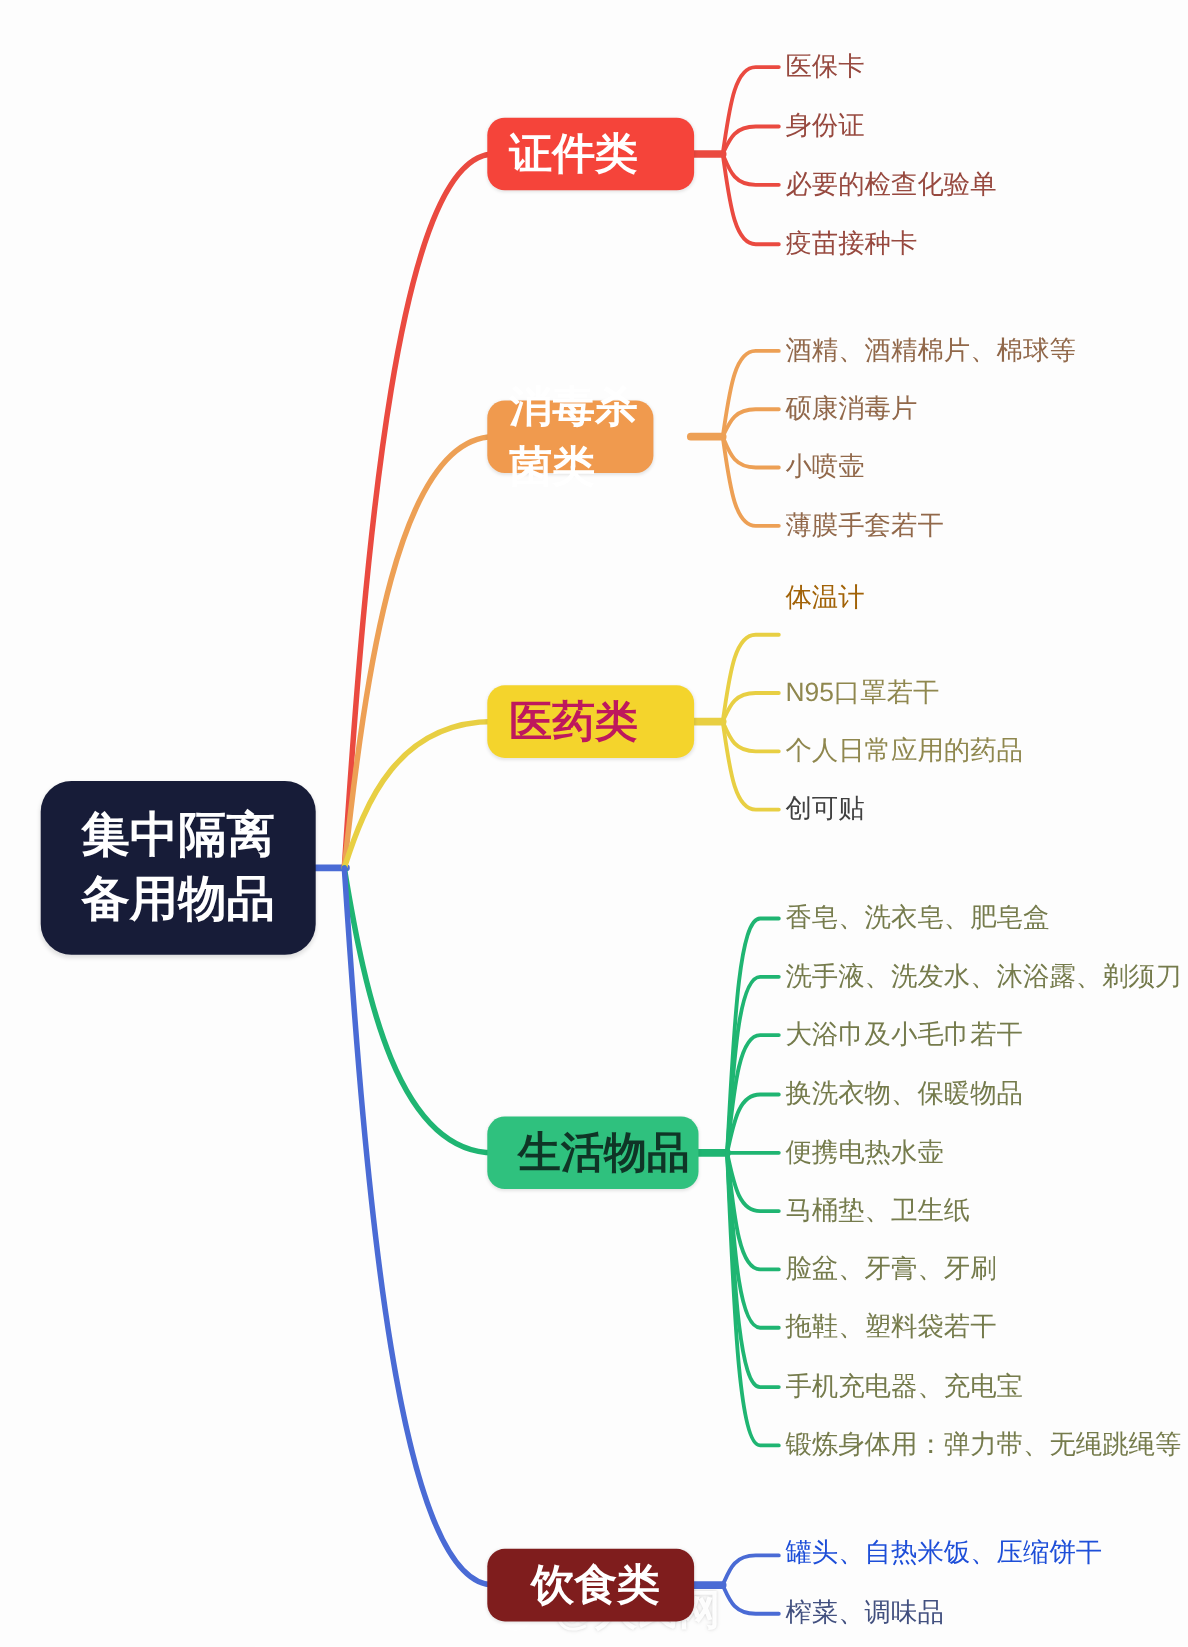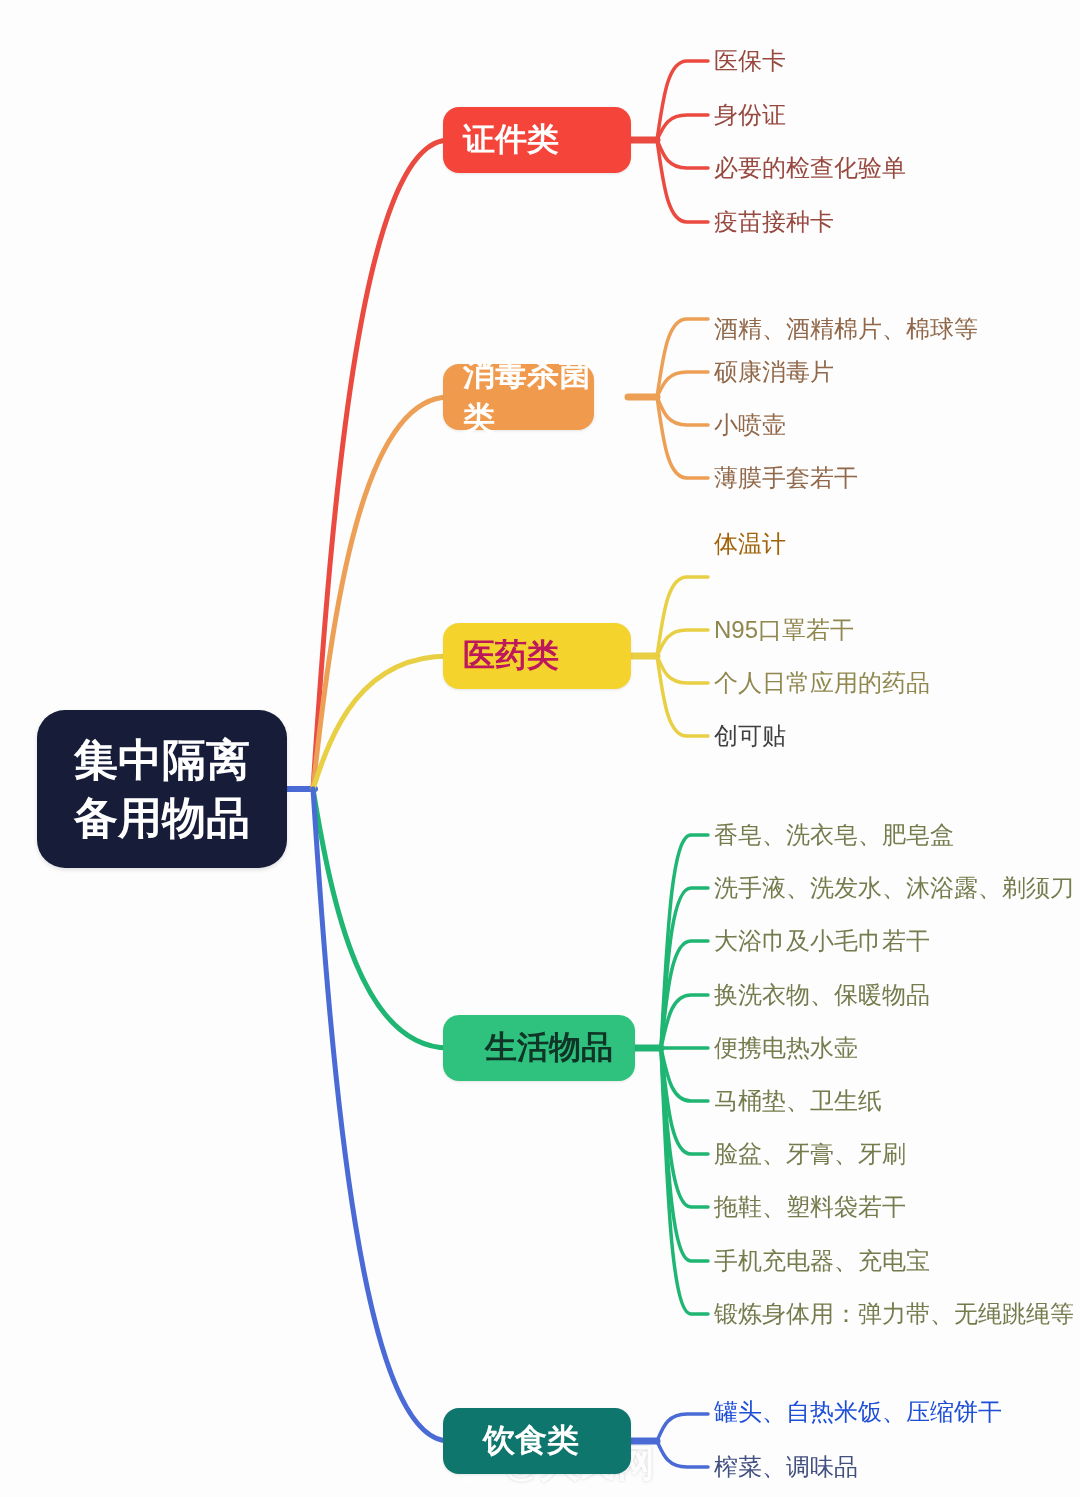--- a/index.html
+++ b/index.html
@@ -37,21 +37,21 @@
     box-shadow: 0 2px 4px rgba(0,0,0,0.12);
   }
   .branch-node {
     position: absolute;
     height: 66px;
     border-radius: 16px;
     display: flex;
     align-items: center;
     padding-left: 20px;
     box-sizing: border-box;
-    font-size: 32px;
+    font-size: 39px;
     font-weight: bold;
     box-shadow: 0 1px 3px rgba(0,0,0,0.10);
   }
   .leaf-item {
     position: absolute;
     left: 714px;
     height: 32px;
     line-height: 32px;
     font-size: 24px;
     font-weight: 400;
@@ -142,21 +142,21 @@
 <div class="branch-node" style="left: 443px; top: 107px; width: 188px; background: rgb(245, 68, 58); color: rgb(255, 255, 255);">
       <span>证件类</span>
     </div>
     <div class="leaf-item" style="top: 45px; color: rgb(151, 73, 63);">医保卡</div>
     <div class="leaf-item" style="top: 99px; color: rgb(151, 73, 63);">身份证</div>
     <div class="leaf-item" style="top: 152px; color: rgb(151, 73, 63);">必要的检查化验单</div>
     <div class="leaf-item" style="top: 206px; color: rgb(151, 73, 63);">疫苗接种卡</div>
     <div class="branch-node" style="left: 443px; top: 364px; width: 151px; background: rgb(240, 154, 78); color: rgb(255, 255, 255);">
       <span>消毒杀菌类</span>
     </div>
-    <div class="leaf-item" style="top: 313px; color: rgb(145, 104, 74);">酒精、酒精棉片、棉球等</div>
+    <div class="leaf-item" style="top: 303px; color: rgb(145, 104, 74);">酒精、酒精棉片、棉球等</div>
     <div class="leaf-item" style="top: 356px; color: rgb(145, 104, 74);">硕康消毒片</div>
     <div class="leaf-item" style="top: 409px; color: rgb(145, 104, 74);">小喷壶</div>
     <div class="leaf-item" style="top: 462px; color: rgb(145, 104, 74);">薄膜手套若干</div>
     <div class="branch-node" style="left: 443px; top: 623px; width: 188px; background: rgb(244, 212, 44); color: #be185d;">
       <span>医药类</span>
     </div>
     <div class="leaf-item" style="top: 528px; color: #a16207;">体温计</div>
     <div class="leaf-item" style="top: 614px; color: rgb(143, 135, 78);">N95口罩若干</div>
     <div class="leaf-item" style="top: 667px; color: rgb(143, 135, 78);">个人日常应用的药品</div>
     <div class="leaf-item" style="top: 720px; color: #404040;">创可贴</div>
@@ -166,18 +166,18 @@
     <div class="leaf-item" style="top: 819px; color: rgb(117, 123, 76);">香皂、洗衣皂、肥皂盒</div>
     <div class="leaf-item" style="top: 872px; color: rgb(117, 123, 76);">洗手液、洗发水、沐浴露、剃须刀</div>
     <div class="leaf-item" style="top: 925px; color: rgb(117, 123, 76);">大浴巾及小毛巾若干</div>
     <div class="leaf-item" style="top: 979px; color: rgb(117, 123, 76);">换洗衣物、保暖物品</div>
     <div class="leaf-item" style="top: 1032px; color: rgb(117, 123, 76);">便携电热水壶</div>
     <div class="leaf-item" style="top: 1085px; color: rgb(117, 123, 76);">马桶垫、卫生纸</div>
     <div class="leaf-item" style="top: 1138px; color: rgb(117, 123, 76);">脸盆、牙膏、牙刷</div>
     <div class="leaf-item" style="top: 1191px; color: rgb(117, 123, 76);">拖鞋、塑料袋若干</div>
     <div class="leaf-item" style="top: 1245px; color: rgb(117, 123, 76);">手机充电器、充电宝</div>
     <div class="leaf-item" style="top: 1298px; color: rgb(117, 123, 76);">锻炼身体用：弹力带、无绳跳绳等</div>
-    <div class="branch-node" style="left: 443px; top: 1408px; width: 188px; background: #0f766e; color: rgb(255, 255, 255); padding-left: 40px;">
+    <div class="branch-node" style="left: 443px; top: 1408px; width: 188px; background: #7f1d1d; color: rgb(255, 255, 255); padding-left: 40px;">
       <span>饮食类</span>
     </div>
     <div class="leaf-item" style="top: 1398px; color: #1d4ed8; font-family: Liberation Mono, monospace;">罐头、自热米饭、压缩饼干</div>
     <div class="leaf-item" style="top: 1451px; color: rgb(66, 80, 127);">榨菜、调味品</div>
   </div>
 
 </body></html>

